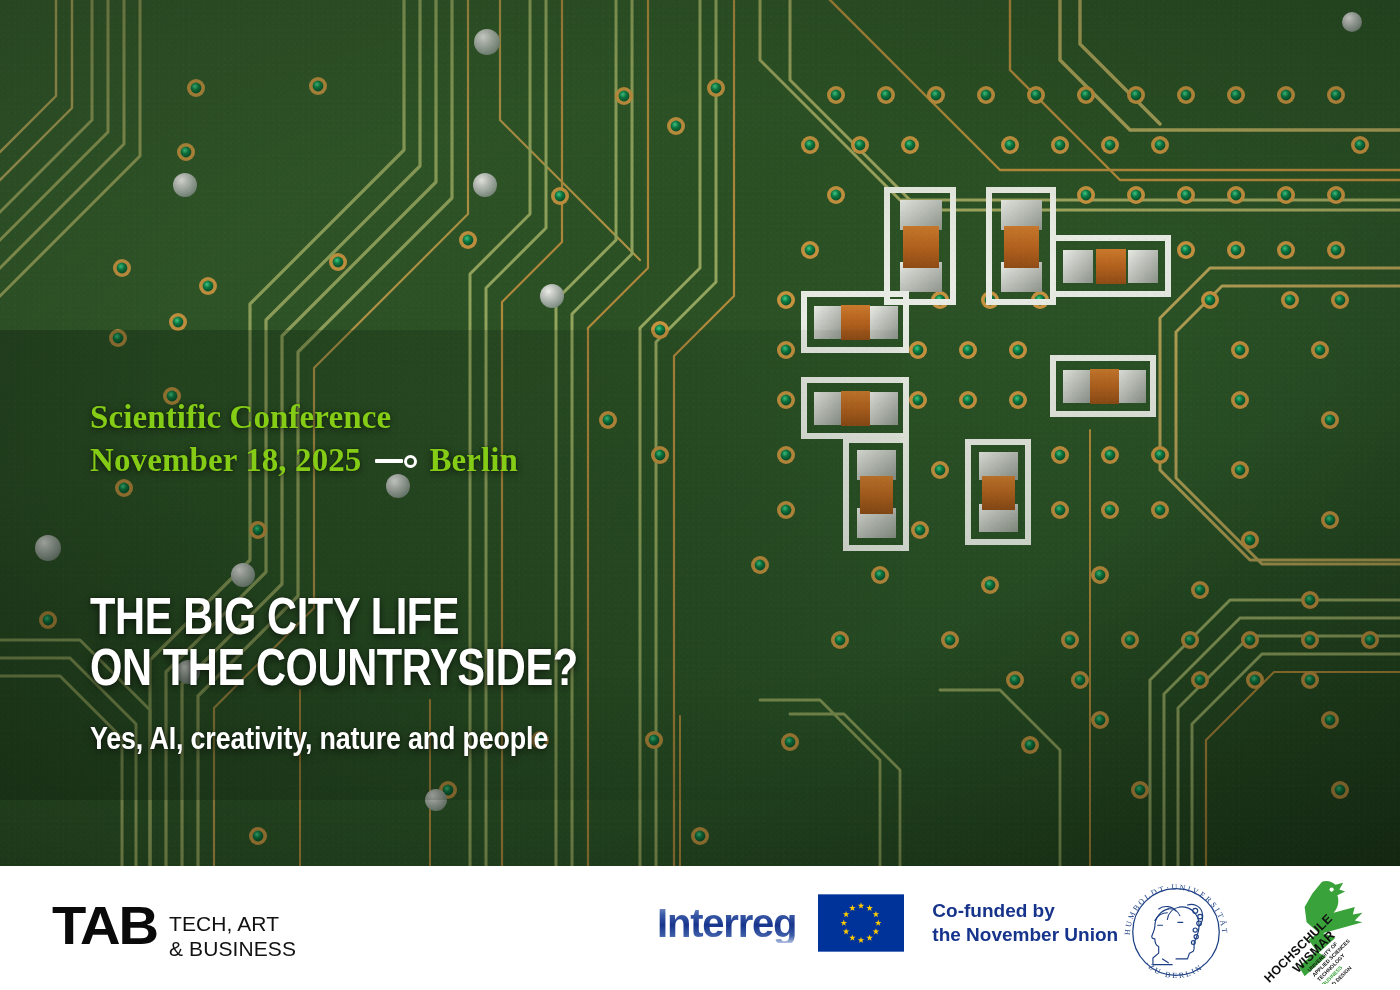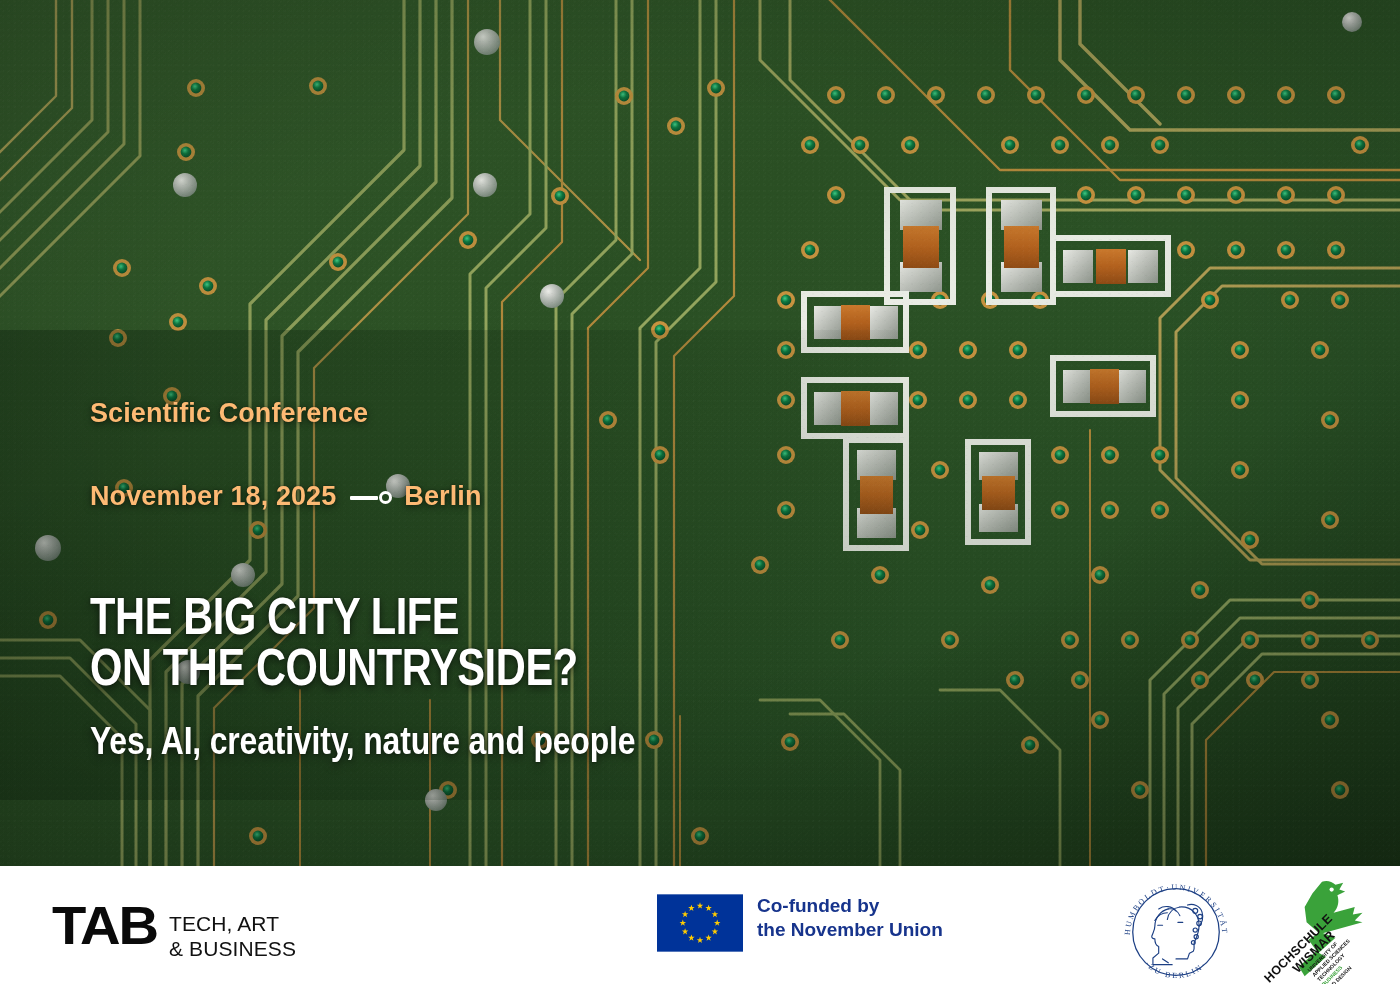--- a/index.html
+++ b/index.html
@@ -26,55 +26,55 @@
        radial-gradient(circle at 53% 88%, rgba(255,255,255,.05) 0 1px, transparent 1px);
      background-size:7px 7px,9px 9px,5px 5px,11px 11px,6px 6px;}
   .vignette{position:absolute;inset:0;pointer-events:none;
      background:radial-gradient(ellipse 95% 85% at 48% 45%, rgba(0,0,0,0) 38%, rgba(0,0,0,.30) 100%);}
   .tint{position:absolute;inset:0;pointer-events:none;
      background:linear-gradient(168deg, rgba(30,62,26,.25) 0%, rgba(18,40,16,.0) 42%, rgba(12,30,12,.34) 100%);}
   .textscrim{position:absolute;left:0;top:330px;width:900px;height:470px;pointer-events:none;
      background:linear-gradient(100deg, rgba(8,24,10,.34) 0%, rgba(8,24,10,.16) 55%, rgba(8,24,10,0) 100%);}
 
   
-  .kicker{position:absolute;left:90px;top:396px;width:760px;color:#fdba74;
-     font-size:27px;line-height:1.30;font-weight:700;letter-spacing:.1px;
+  .kicker{position:absolute;left:90px;top:396px;width:760px;color:#84cc16;
+     font-size:33px;line-height:1.30;font-weight:700;letter-spacing:.1px;
      text-shadow:0 2px 7px rgba(0,0,0,.55),0 0 2px rgba(0,0,0,.4);
-     font-stretch:condensed;}
-  .kicker .l2{display:flex;align-items:center;gap:0;white-space:nowrap;margin-top:48px;}
+     font-stretch:condensed;font-family:Liberation Serif, serif;}
+  .kicker .l2{display:flex;align-items:center;gap:0;white-space:nowrap;}
   .pinmark{display:inline-flex;align-items:center;margin:0 12px 0 14px;position:relative;top:1px;}
   .pinmark .bar{display:block;width:28px;height:4px;background:#fff;border-radius:1px;}
   .pinmark .dot{display:block;width:13px;height:13px;border:3.5px solid #fff;border-radius:50%;
      box-sizing:border-box;margin-left:1px;}
 
   .headline{position:absolute;left:90px;top:556px;width:1000px;color:#fff;
      font-weight:700;font-size:52px;line-height:.98;letter-spacing:-0.5px;
      text-transform:uppercase;font-stretch:condensed;
      text-shadow:0 3px 10px rgba(0,0,0,.55),0 0 3px rgba(0,0,0,.45);}
   .headline .hl{display:block;transform:scaleX(.80);transform-origin:left center;white-space:nowrap;}
 
   .subline{position:absolute;left:90px;top:722px;width:1000px;color:#fff;
-     font-weight:700;font-size:38px;line-height:1.02;letter-spacing:-0.2px;
+     font-weight:700;font-size:32px;line-height:1.02;letter-spacing:-0.2px;
      font-stretch:condensed;
      text-shadow:0 3px 9px rgba(0,0,0,.55),0 0 3px rgba(0,0,0,.45);}
   .subline span{display:block;transform:scaleX(.84);transform-origin:left center;white-space:nowrap;}
 
   
   .footer{position:absolute;left:0;top:866px;width:1400px;height:124px;background:#fff;}
 
   .logo-tab{position:absolute;left:52px;top:23px;display:flex;align-items:center;gap:16px;}
   .tab-mark{font-weight:700;font-size:54px;line-height:1;color:#0a0a0a;letter-spacing:-2px;
      font-stretch:condensed;transform:scaleX(1.04);transform-origin:left center;}
   .tab-sub{font-size:21px;line-height:1.18;color:#111;font-weight:400;letter-spacing:.1px;margin-top:23px;}
 
   .logo-interreg{position:absolute;left:657px;top:28px;display:flex;align-items:center;gap:22px;}
   .interreg-word{font-weight:700;font-size:40px;letter-spacing:-1.2px;line-height:1;
      background:linear-gradient(180deg,#9fb1d8 0%, #3c5ca8 28%, #17348c 55%, #3e5ea9 82%, #b2c0e0 100%);
      -webkit-background-clip:text;background-clip:text;color:transparent;}
-  .eu-lockup{display:flex;align-items:flex-start;gap:14px;}
+  .eu-lockup{display:flex;align-items:center;gap:28px;}
   .eu-flag{width:86px;height:58px;display:block;}
   .eu-text{color:#17348c;font-weight:700;font-size:19px;line-height:1.28;}
 
   .logo-humboldt{position:absolute;left:1118px;top:16px;}
   .humboldt-svg{width:116px;height:100px;display:block;}
 
   .logo-wismar{position:absolute;left:1262px;top:12px;}
   .wismar-svg{width:120px;height:106px;display:block;}
 </style>
 </head>
@@ -574,20 +574,21 @@
 
     <div class="logo-tab">
       <div class="tab-mark">TAB</div>
       <div class="tab-sub">
         <div>TECH, ART</div>
         <div>&amp; BUSINESS</div>
       </div>
     </div>
 
     <div class="logo-interreg">
+      <div class="interreg-word">Interreg</div>
       <div class="eu-lockup">
         <svg class="eu-flag" viewBox="0 0 90 60">
           <rect width="90" height="60" fill="#003399"></rect>
           <g fill="#ffcc00">
             <g transform="translate(45,30)">
               <g transform="translate(0,-18)">
                   <polygon points="0,-3.6 0.85,-1.1 3.4,-1.1 1.35,0.45 2.1,2.95 0,1.4 -2.1,2.95 -1.35,0.45 -3.4,-1.1 -0.85,-1.1"></polygon>
                 </g>
               <g transform="rotate(30) translate(0,-18) rotate(-30)">
                   <polygon points="0,-3.6 0.85,-1.1 3.4,-1.1 1.35,0.45 2.1,2.95 0,1.4 -2.1,2.95 -1.35,0.45 -3.4,-1.1 -0.85,-1.1"></polygon>

